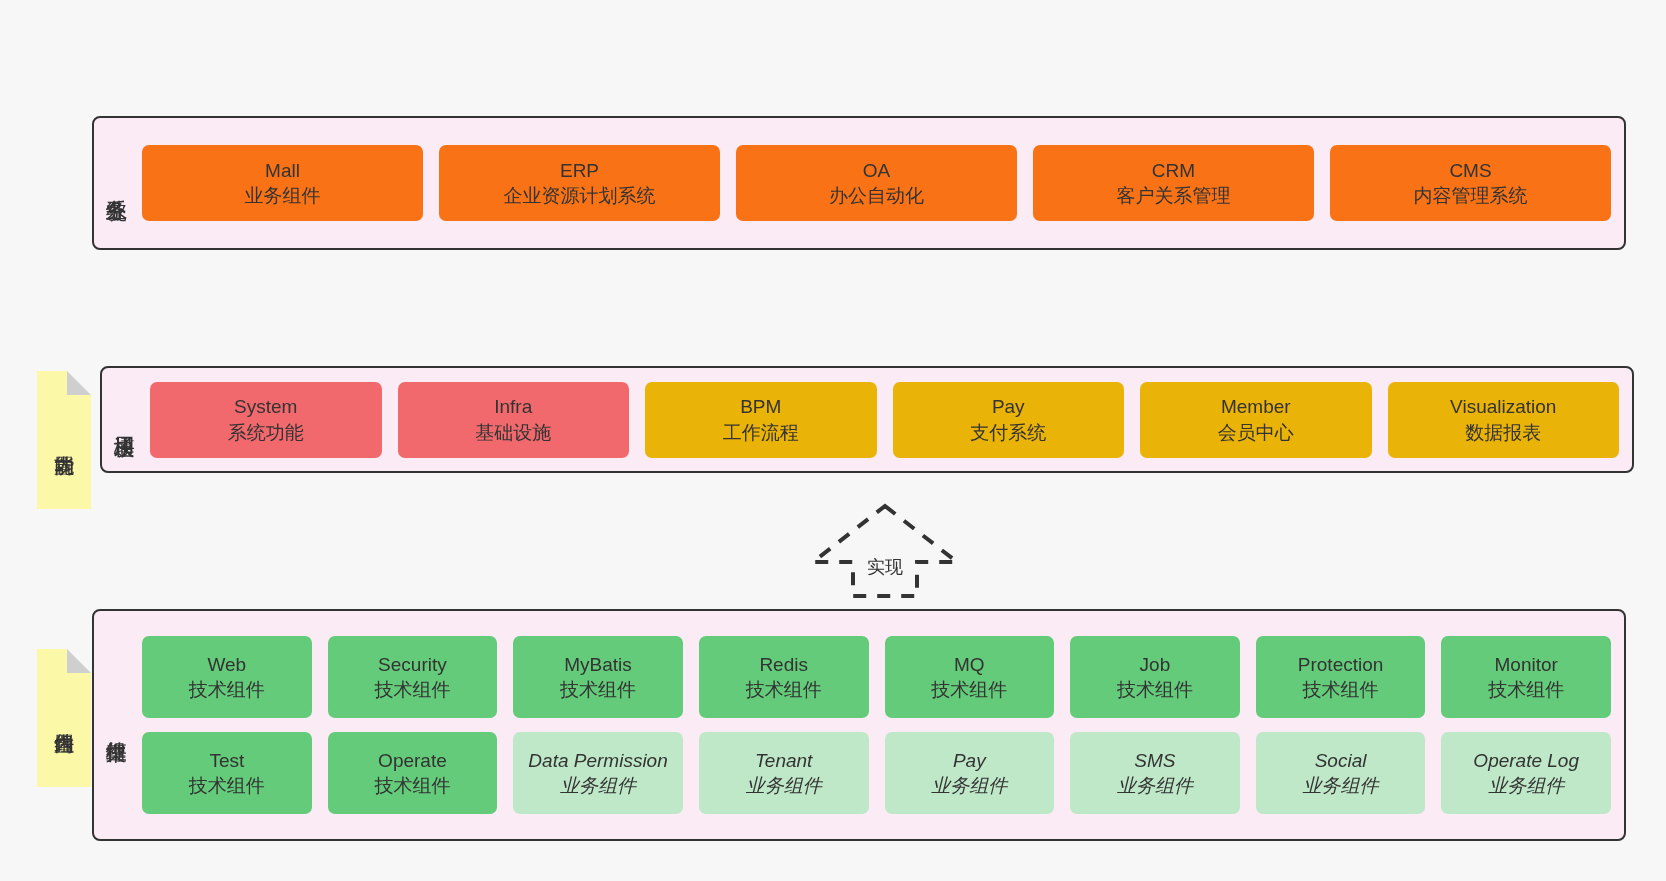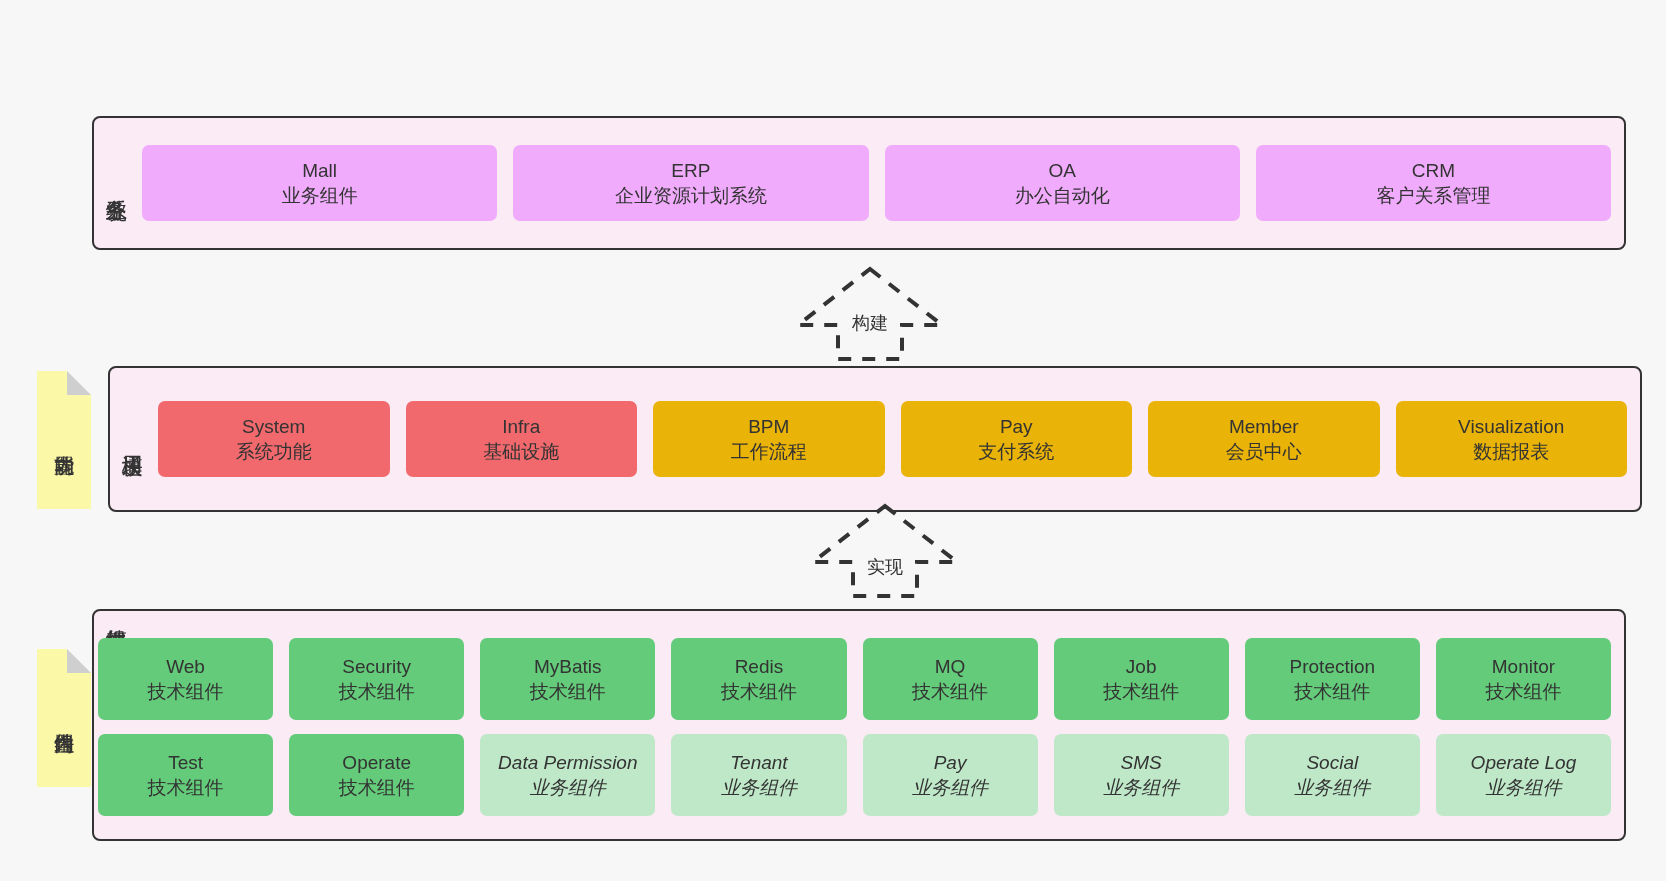--- a/index.html
+++ b/index.html
@@ -78,30 +78,30 @@
     line-height: 1.32;
     font-size: 19px;
     color: #333333;
     padding: 4px 6px;
   }
   .card .ctitle { display: block; }
   .card .csub   { display: block; }
 
   
   #layer-business { left: 92px;  top: 116px; width: 1534px; height: 134px; }
-  #layer-business .card { height: 76px; background: #f0abfc; }
-
-  
-  #layer-modules  { left: 108px;  top: 366px; width: 1534px; height: 146px; }
+  #layer-business .card { height: 76px; background: #f97316; }
+
+  
+  #layer-modules  { left: 100px;  top: 366px; width: 1534px; height: 107px; }
   #layer-modules .card { height: 76px; }
   .card.red       { background: #f1696d; }
   .card.lightred  { background: #eab308; }
 
   
-  #layer-framework { left: 92px; top: 609px; width: 1534px; height: 232px; flex-direction: column; }
+  #layer-framework { left: 92px; top: 609px; width: 1534px; height: 232px; }
   #layer-framework .card { height: 82px; }
   .card.green      { background: #63cb79; }
   .card.lightgreen { background: #bfe8c8; font-style: italic; }
 
   
   .sticky {
     position: absolute;
     box-sizing: border-box;
     background: #fbf8a8;
     display: flex;
@@ -171,30 +171,28 @@
           <span class="csub">企业资源计划系统</span>
         </div>
         <div class="card">
           <span class="ctitle">OA</span>
           <span class="csub">办公自动化</span>
         </div>
         <div class="card">
           <span class="ctitle">CRM</span>
           <span class="csub">客户关系管理</span>
         </div>
+        <div class="card">
+          <span class="ctitle">CMS</span>
+          <span class="csub">内容管理系统</span>
+        </div>
       </div>
     </div>
   </div>
 
-  <div class="arrow-wrap" id="arrow-build">
-    <svg width="160" height="100" viewBox="0 0 160 100">
-      <path d="M80 6 L152 62 L112 62 L112 96 L48 96 L48 62 L8 62 Z" fill="#f7f7f7" stroke="#333333" stroke-width="4" stroke-dasharray="13,11" stroke-linejoin="miter"></path>
-    </svg>
-    <div class="arrow-label">构建</div>
-  </div>
 
   <div class="sticky" id="sticky-modules">
     <span class="fold-shadow"></span>
     <span>内置功能</span>
   </div>
 
   <div class="layer" id="layer-modules">
     <div class="layer-title">通用模块</div>
     <div class="layer-body">
       <div class="row">

